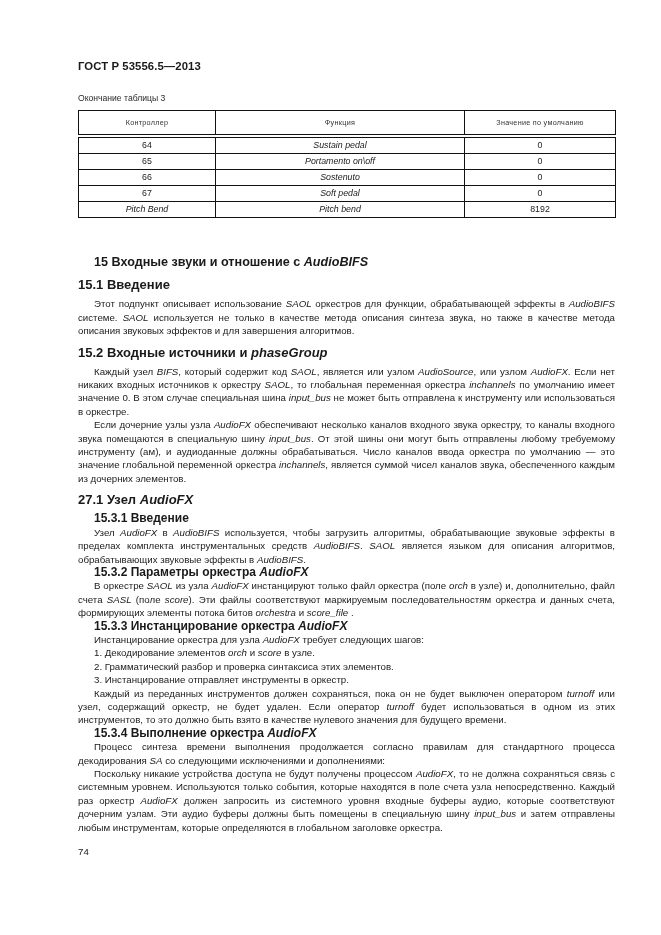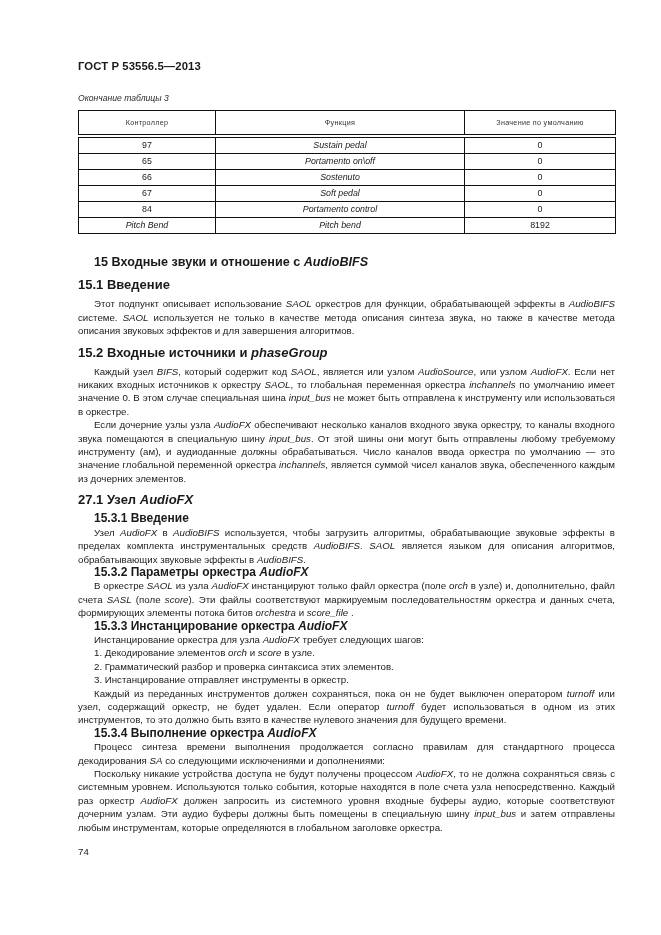--- a/index.html
+++ b/index.html
@@ -1,20 +1,20 @@
 <!DOCTYPE html>
 <html><head>
 <meta charset="utf-8">
 <style>
   html, body { margin: 0; padding: 0; background: #ffffff; }
   body { width: 661px; height: 935px; position: relative; overflow: hidden;
          font-family: "Liberation Sans", sans-serif; color: #1a1a1a; }
   .page { position: absolute; left: 0; top: 0; width: 649px; height: 935px; }
   .doc-id { position: absolute; left: 78px; top: 60px; font-size: 11.3px; font-weight: bold; letter-spacing: 0.1px; }
-  .caption { position: absolute; left: 78px; top: 93px; font-size: 8.6px; font-style: italic; color: #2a2a2a; }
+  .caption { position: absolute; left: 78px; top: 93px; font-size: 8.6px; color: #2a2a2a; }
   table.params { position: absolute; left: 78px; top: 110px; width: 537px; border-collapse: collapse;
                  font-size: 8.8px; table-layout: fixed; border-radius: 30px; }
   table.params td, table.params th { border: 1px solid #111; text-align: center; padding: 0; height: 15px; line-height: 15px; }
   table.params th { font-weight: normal; font-size: 7.2px; height: 23px; line-height: 23px; color: #333;
                     border-bottom: 4px double #111; letter-spacing: 0.3px; }
   table.params td.it { font-style: italic; }
   .content { position: absolute; left: 78px; top: 244px; width: 537px; font-size: 9.7px; line-height: 13.4px; }
   .h1 { font-size: 12.6px; font-weight: bold; margin: 12px 0 9px 16px; }
   .h2 { font-size: 13px; font-weight: bold; margin: 0 0 6px 0; line-height: 13px; }
   .h3 { font-size: 12px; font-weight: bold; margin: 0 0 0 16px; line-height: 13.4px; }
@@ -41,42 +41,37 @@
       </colgroup>
     <thead>
       <tr>
         <th>Контроллер</th>
         <th>Функция</th>
         <th>Значение по умолчанию</th>
       </tr>
     </thead>
     <tbody>
       <tr>
-        <td>97</td>
+        <td>64</td>
         <td class="it">Sustain pedal</td>
         <td>0</td>
       </tr>
       <tr>
         <td>65</td>
         <td class="it">Portamento on\off</td>
         <td>0</td>
       </tr>
       <tr>
         <td>66</td>
         <td class="it">Sostenuto</td>
         <td>0</td>
       </tr>
       <tr>
         <td>67</td>
         <td class="it">Soft pedal</td>
-        <td>0</td>
-      </tr>
-      <tr>
-        <td>84</td>
-        <td class="it">Portamento control</td>
         <td>0</td>
       </tr>
       <tr>
         <td class="it">Pitch Bend</td>
         <td class="it">Pitch bend</td>
         <td>8192</td>
       </tr>
     </tbody>
   </table>
 

